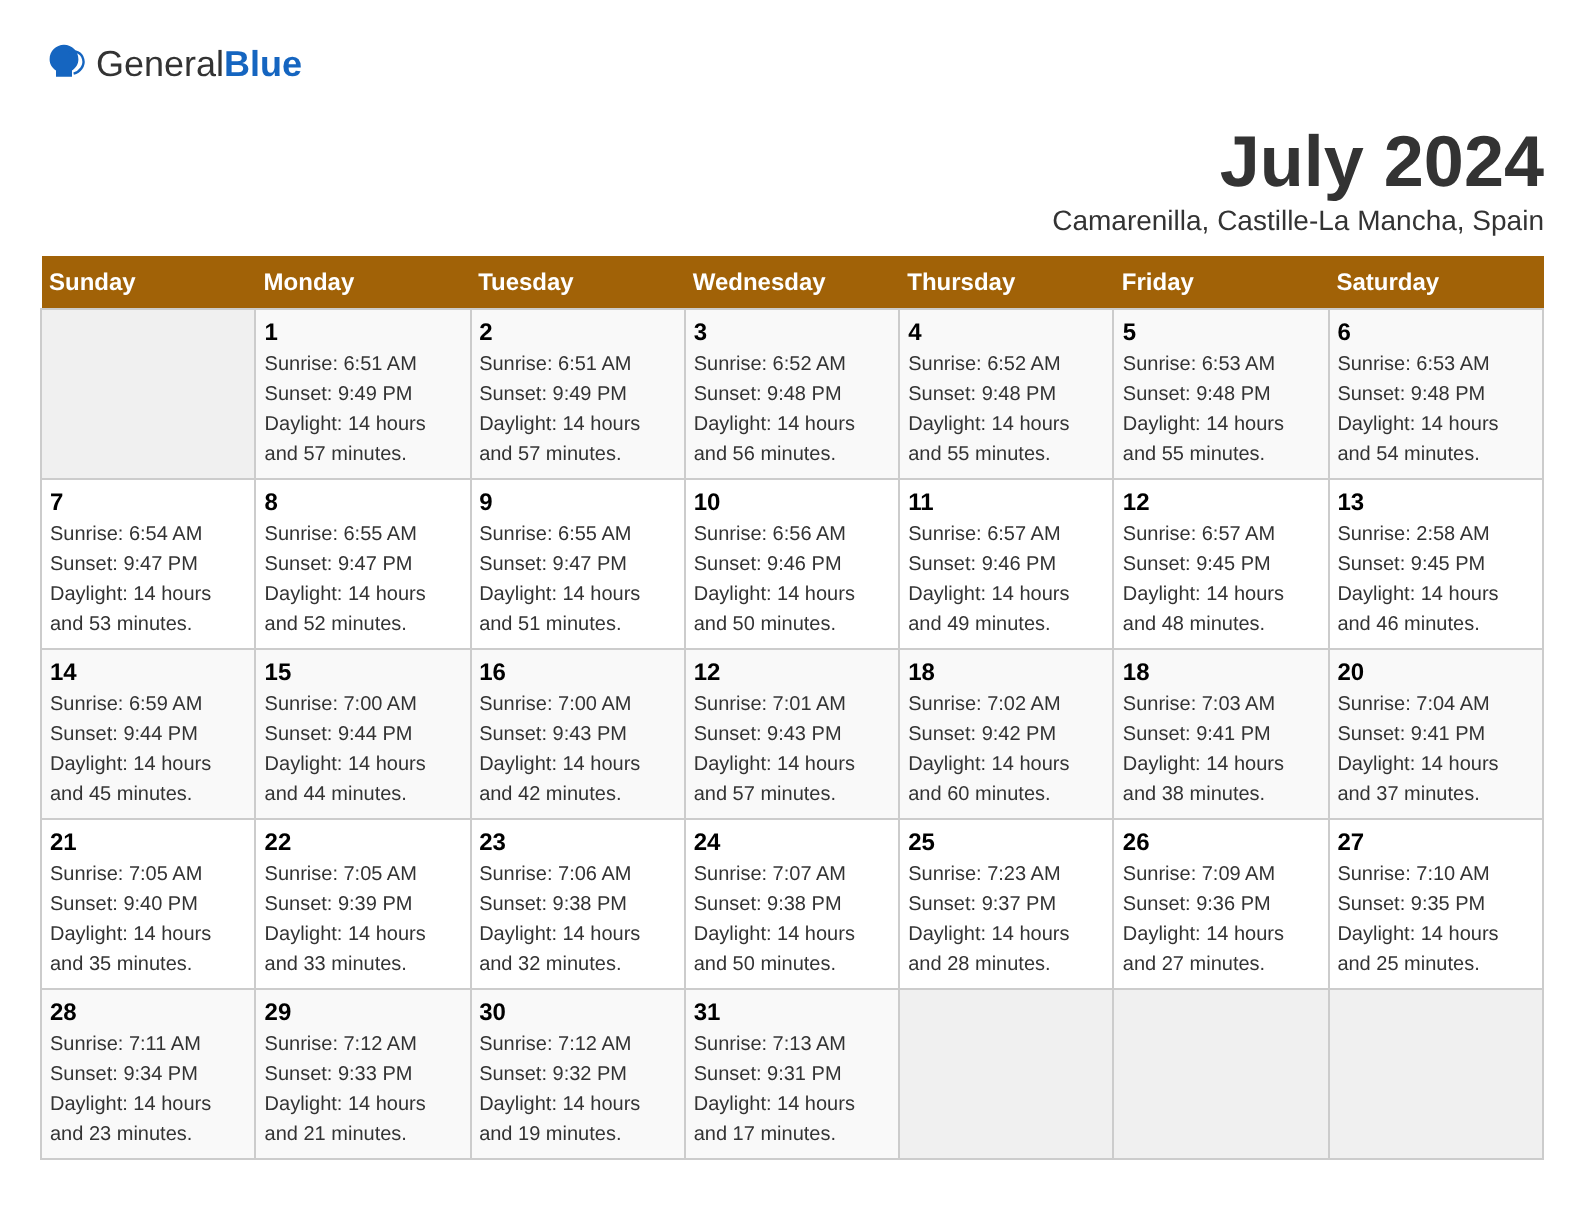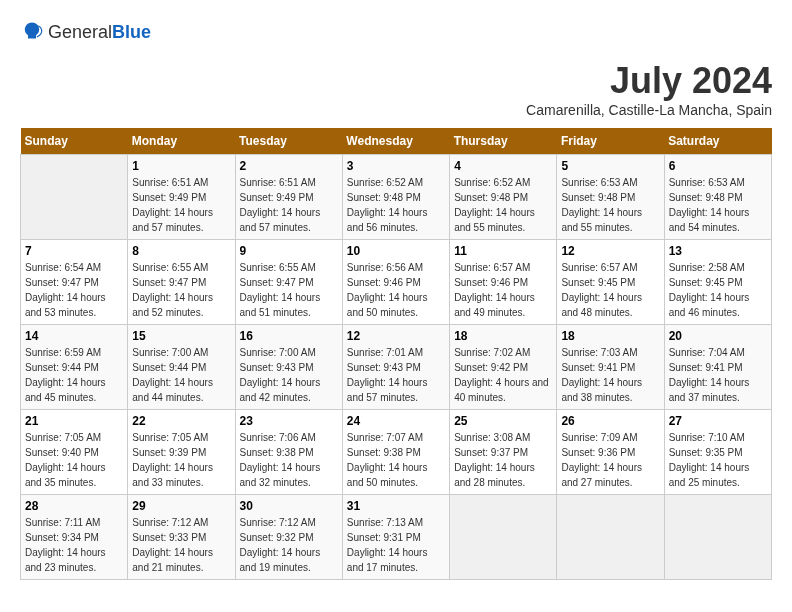--- a/index.html
+++ b/index.html
@@ -263,21 +263,21 @@
           <span>Sunrise: 7:01 AM</span><br>
           <span>Sunset: 9:43 PM</span><br>
           <span>Daylight: 14 hours and 57 minutes.</span>
         </div>
       </td>
         <td>
         <span class="day-num">18</span>
         <div class="day-info">
           <span>Sunrise: 7:02 AM</span><br>
           <span>Sunset: 9:42 PM</span><br>
-          <span>Daylight: 4 hours and 40 minutes.</span>
+          <span>Daylight: 14 hours and 60 minutes.</span>
         </div>
       </td>
         <td>
         <span class="day-num">18</span>
         <div class="day-info">
           <span>Sunrise: 7:03 AM</span><br>
           <span>Sunset: 9:41 PM</span><br>
           <span>Daylight: 14 hours and 38 minutes.</span>
         </div>
       </td>
@@ -319,21 +319,21 @@
         <span class="day-num">24</span>
         <div class="day-info">
           <span>Sunrise: 7:07 AM</span><br>
           <span>Sunset: 9:38 PM</span><br>
           <span>Daylight: 14 hours and 50 minutes.</span>
         </div>
       </td>
         <td>
         <span class="day-num">25</span>
         <div class="day-info">
-          <span>Sunrise: 3:08 AM</span><br>
+          <span>Sunrise: 7:23 AM</span><br>
           <span>Sunset: 9:37 PM</span><br>
           <span>Daylight: 14 hours and 28 minutes.</span>
         </div>
       </td>
         <td>
         <span class="day-num">26</span>
         <div class="day-info">
           <span>Sunrise: 7:09 AM</span><br>
           <span>Sunset: 9:36 PM</span><br>
           <span>Daylight: 14 hours and 27 minutes.</span>

